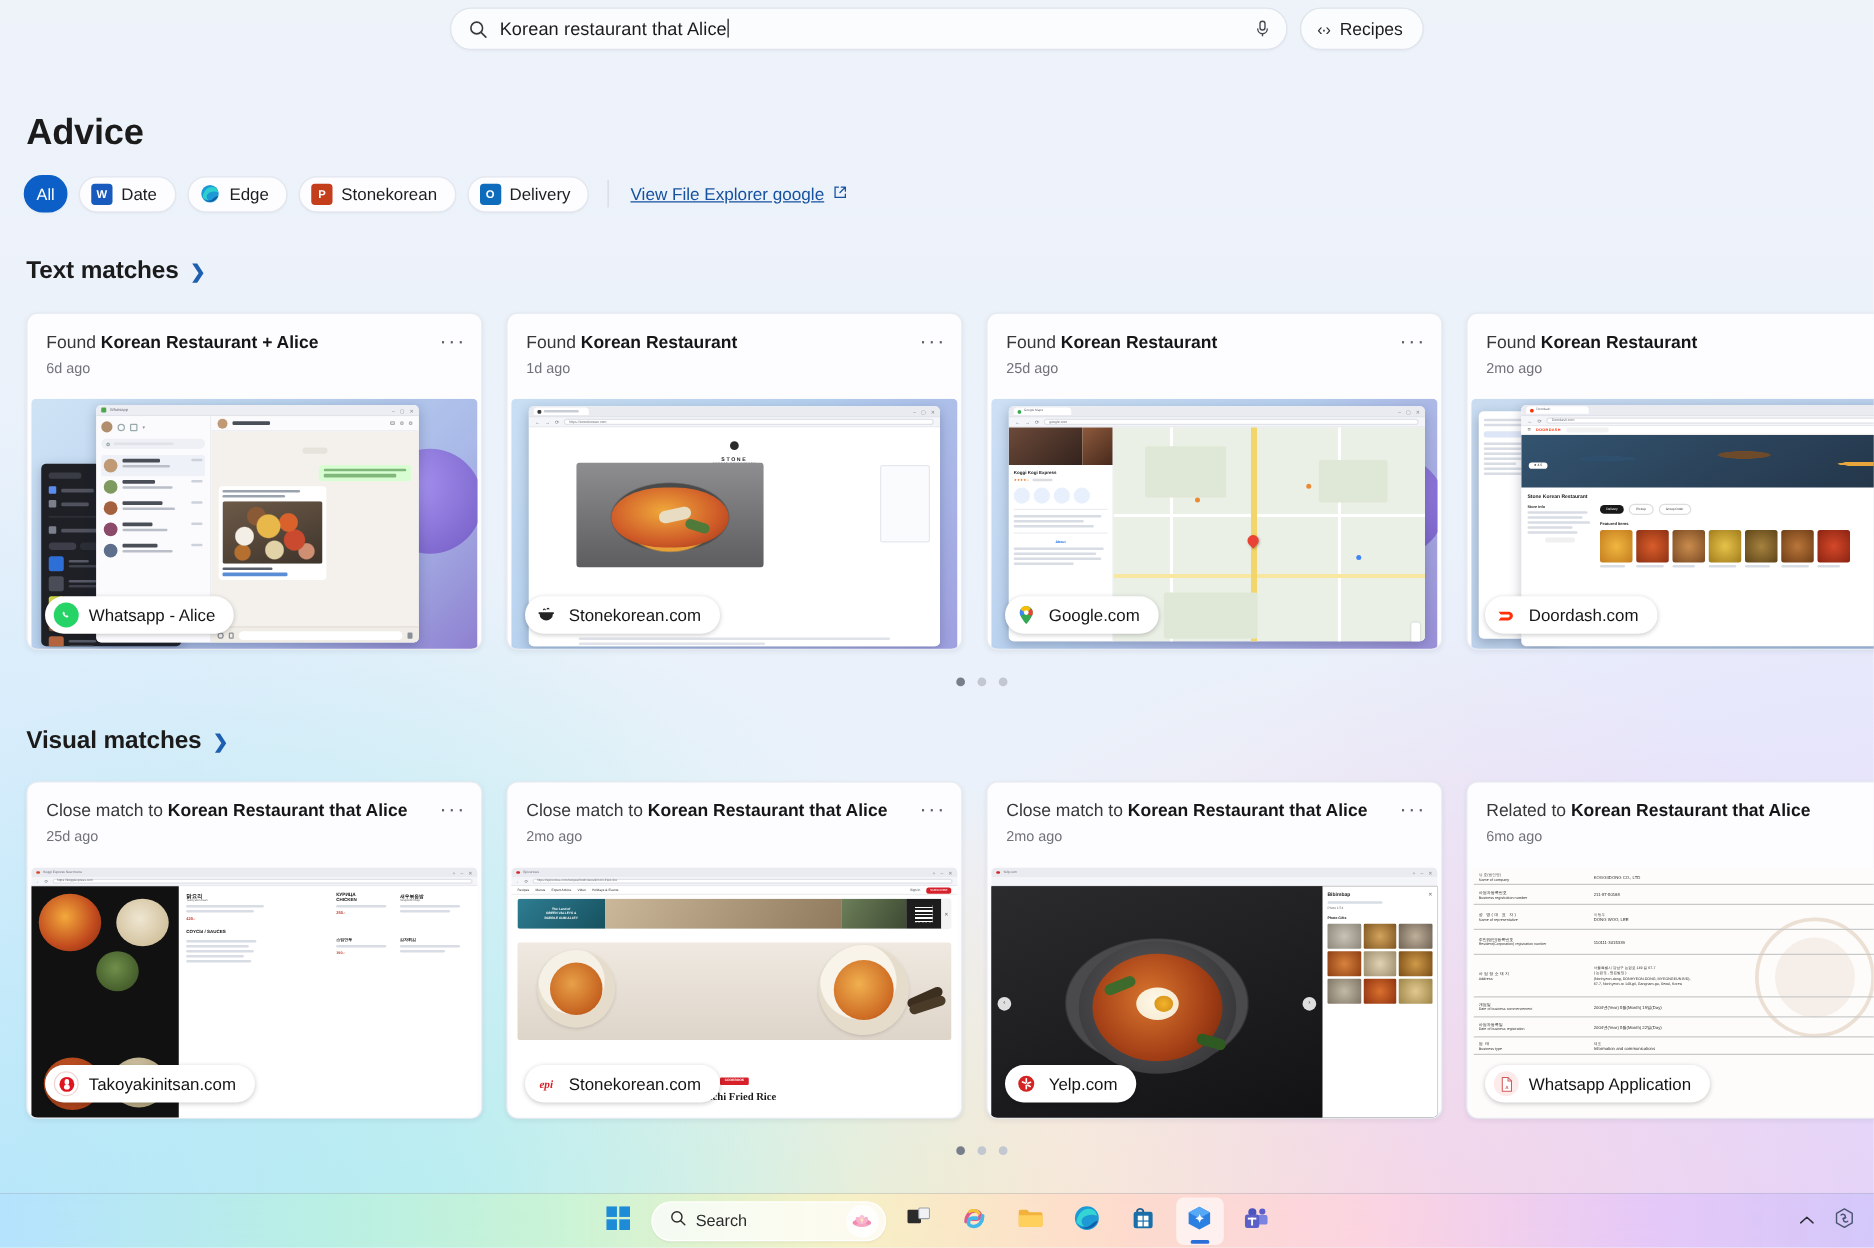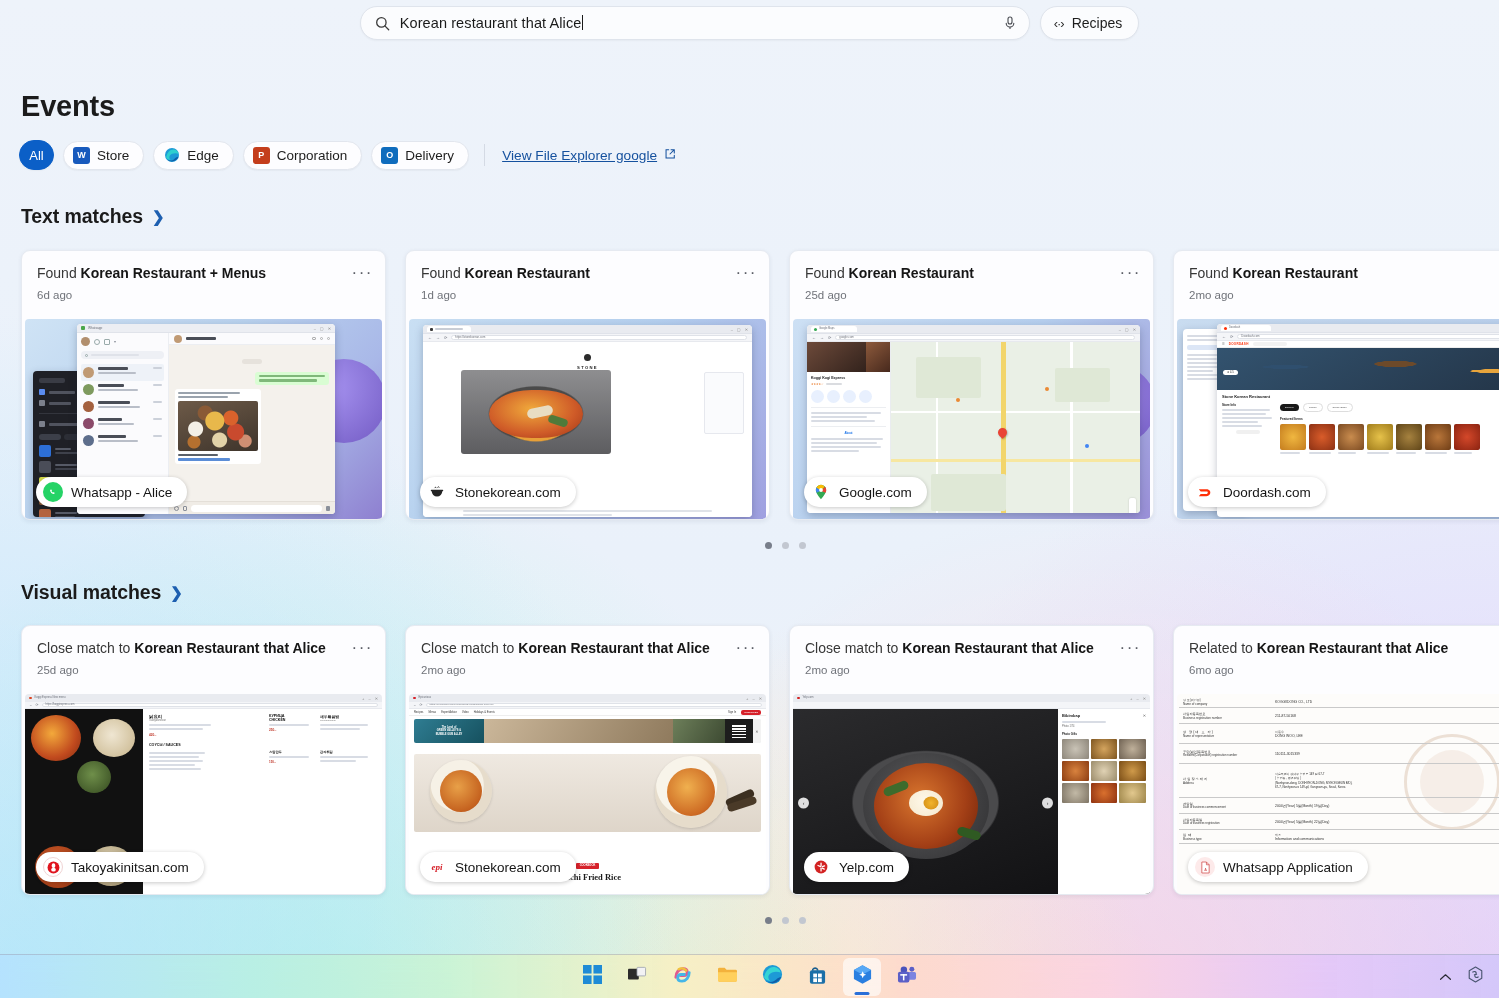--- a/index.html
+++ b/index.html
@@ -178,46 +178,46 @@
           <line x1="7" y1="12" x2="7" y2="14" stroke="#46494f" stroke-width="1.1"></line>
         </svg>
     </span>
   </div>
   <div class="timeline-btn">
     <span class="tl-glyph">‹·›</span>
     <span>Recipes</span>
   </div>
 </div>
 
-<div class="h-results">Events</div>
+<div class="h-results">Advice</div>
 
 <div class="chips">
   <div class="chip active">
     <span>All</span>
   </div>
 
   <div class="chip">
     <span class="chip-ico ico-word">W</span>
-    <span>Store</span>
+    <span>Date</span>
   </div>
 
   <div class="chip">
     <span class="chip-ico ico-edge">
       <svg width="16" height="16" viewBox="0 0 16 16">
         <circle cx="8" cy="8" r="7" fill="#1d9ad6"></circle>
         <path d="M2.2 10.5C2.9 5.6 6.2 2.2 10 2.6c2.6.3 4.3 2.1 4.6 4.2-2.6-1.1-6.9-.9-8.7 1.6-1.1 1.5-.6 3.6 1 4.8-2.3-.4-4.2-1.4-4.7-2.7z" fill="#2ecfcf"></path>
         <path d="M14.6 9.6c-1 2.8-3.6 4.8-6.7 4.8-1.9 0-3.4-.7-4.3-1.6 1.5 1 4 1 5.6.1 1.7-1 2.2-2.4 5.4-3.3z" fill="#0f5ea8"></path>
       </svg>
     </span>
     <span>Edge</span>
   </div>
 
   <div class="chip">
     <span class="chip-ico ico-ppt">P</span>
-    <span>Corporation</span>
+    <span>Stonekorean</span>
   </div>
 
   <div class="chip">
     <span class="chip-ico ico-outlook">O</span>
     <span>Delivery</span>
   </div>
 
   <div class="divider-v"></div>
 
   <a class="fx-link" href="#">
@@ -233,21 +233,21 @@
 
 <div class="sec-head" id="sec-text">
   <span class="t">Text matches</span>
   <span class="chev">❯</span>
 </div>
 
 <div class="row" id="row-text">
 
   <div class="card">
     <div class="card-head">
-      <div class="c-title"><span>Found </span><b>Korean Restaurant + Menus</b></div>
+      <div class="c-title"><span>Found </span><b>Korean Restaurant + Alice</b></div>
       <div class="c-time">6d ago</div>
       <div class="ellipsis">···</div>
     </div>
     <div class="thumb">
       <div class="thumb-inner" style="background:linear-gradient(135deg,#cfe3f5 0%,#b9d2ee 40%,#a9b8e8 70%,#8e7fd0 100%);">
         <div style="position:absolute;right:-4px;top:40px;width:84px;height:84px;border-radius:50%;background:radial-gradient(circle at 35% 35%,#a48af0,#6b4fbf);opacity:.85;"></div>
 
         <div class="win" style="left:8px;top:52px;width:112px;height:146px;background:#1f2026;">
           <div style="padding:7px 6px;">
             <div style="height:5px;width:26px;background:#3a3c45;border-radius:2px;margin-bottom:6px;"></div>
@@ -1066,20 +1066,40 @@
       <span>
         <svg width="19" height="19" viewBox="0 0 20 20">
             <rect x="0" y="0" width="9" height="9" fill="#1e8bd6"></rect>
             <rect x="11" y="0" width="9" height="9" fill="#1e8bd6"></rect>
             <rect x="0" y="11" width="9" height="9" fill="#1e8bd6"></rect>
             <rect x="11" y="11" width="9" height="9" fill="#1e8bd6"></rect>
           </svg>
       </span>
     </div>
 
+    <div class="tb-search">
+      <span>
+        <svg width="13" height="13" viewBox="0 0 16 16">
+            <circle cx="6.8" cy="6.8" r="5" fill="none" stroke="#2b2b2b" stroke-width="1.4"></circle>
+            <line x1="10.5" y1="10.5" x2="14.6" y2="14.6" stroke="#2b2b2b" stroke-width="1.4" stroke-linecap="round"></line>
+          </svg>
+      </span>
+      <span class="lbl">Search</span>
+      <span style="width:26px;height:26px;border-radius:50%;background:rgba(255,255,255,.85);display:flex;align-items:center;justify-content:center;">
+        <svg width="17" height="17" viewBox="0 0 20 20">
+          <ellipse cx="10" cy="13" rx="7.6" ry="3" fill="#f6a6c0"></ellipse>
+          <ellipse cx="4.4" cy="11.6" rx="3.2" ry="2" fill="#f28ab0" transform="rotate(-22 4.4 11.6)"></ellipse>
+          <ellipse cx="15.6" cy="11.6" rx="3.2" ry="2" fill="#f28ab0" transform="rotate(22 15.6 11.6)"></ellipse>
+          <ellipse cx="10" cy="9" rx="2.6" ry="4.2" fill="#f9c3d6"></ellipse>
+          <ellipse cx="6.6" cy="9.6" rx="2.1" ry="3.4" fill="#f7b3cc" transform="rotate(-26 6.6 9.6)"></ellipse>
+          <ellipse cx="13.4" cy="9.6" rx="2.1" ry="3.4" fill="#f7b3cc" transform="rotate(26 13.4 9.6)"></ellipse>
+          <circle cx="10" cy="9.6" r="1.3" fill="#fde9b8"></circle>
+        </svg>
+      </span>
+    </div>
 
     <div class="tb-item">
       <span>
         <svg width="20" height="18" viewBox="0 0 22 20">
             <rect x="1" y="3" width="12" height="12" rx="1" fill="#2b2b2b"></rect>
             <rect x="11" y="1.5" width="9.5" height="9.5" rx="1" fill="#f2f2f4" stroke="#9aa0ab" stroke-width=".9"></rect>
           </svg>
       </span>
     </div>
 

